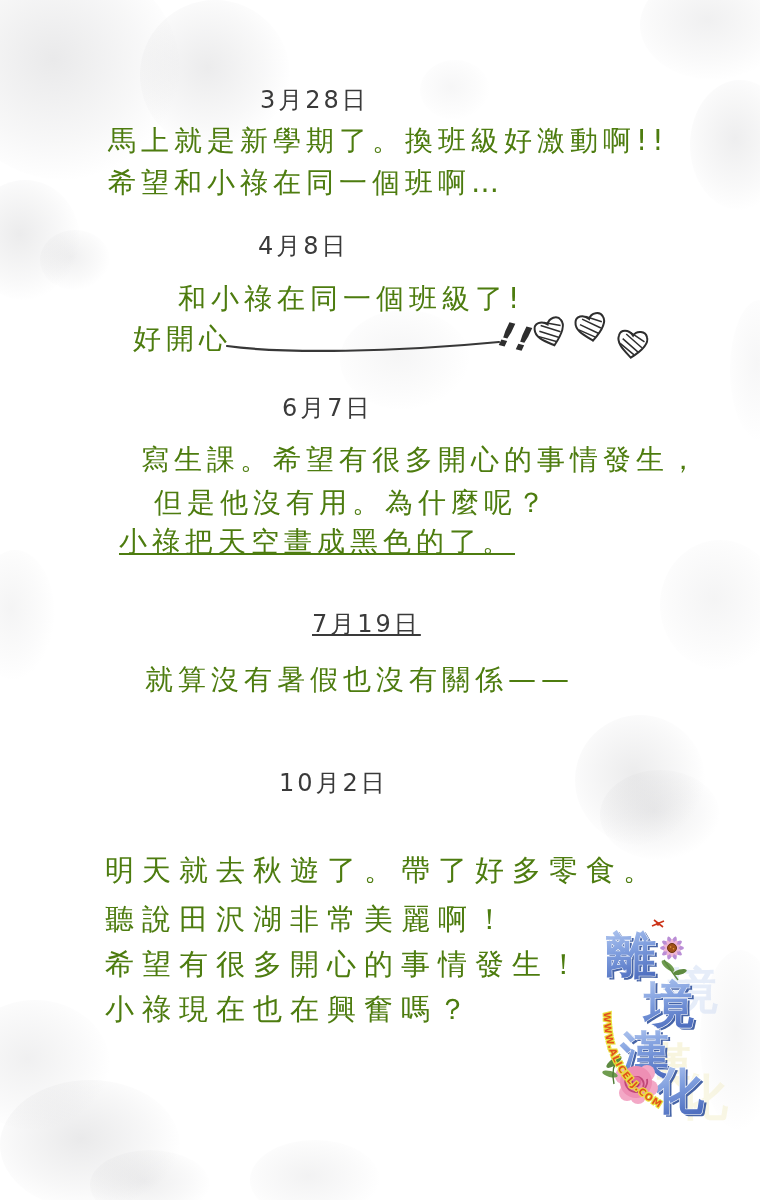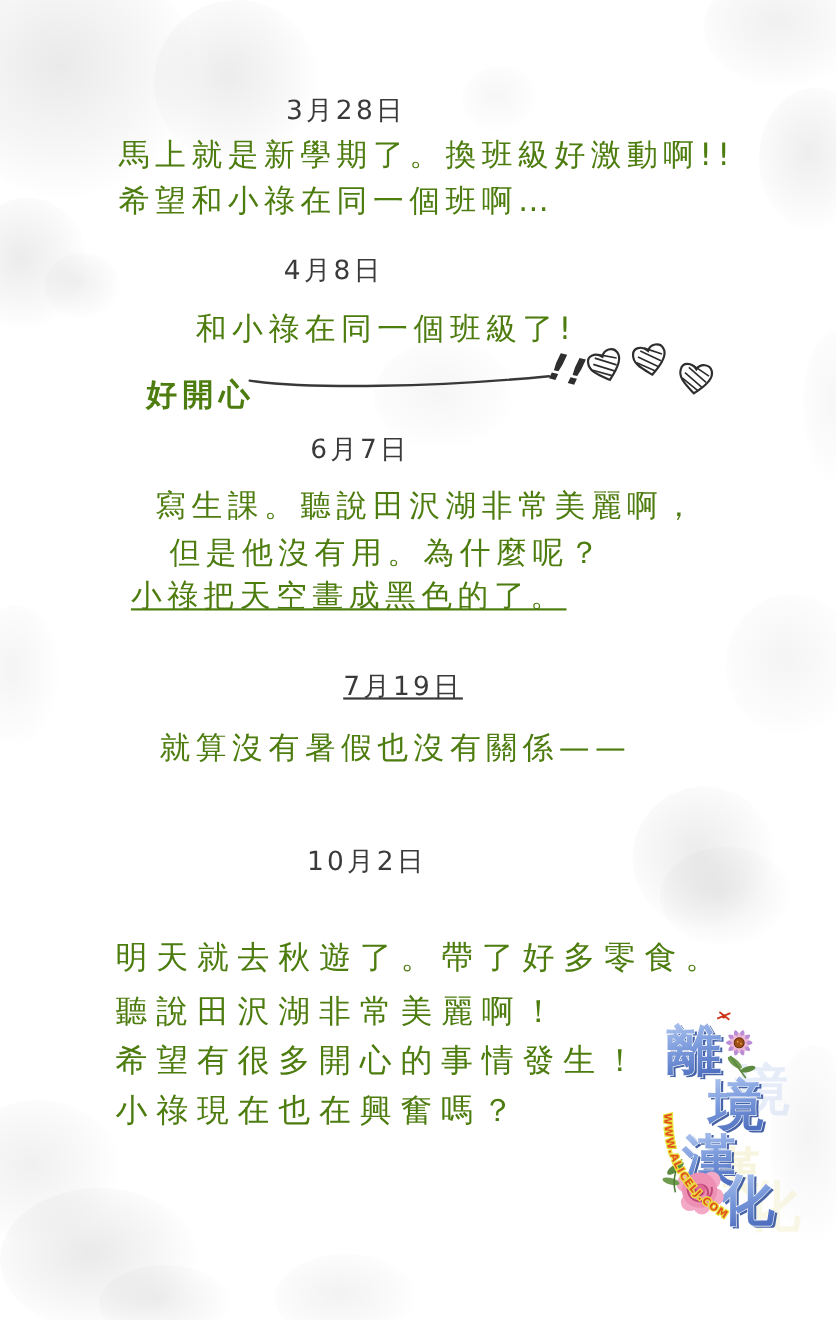--- a/index.html
+++ b/index.html
@@ -60,21 +60,21 @@
 
   <div>
     <div class="date" style="left:260px;top:84px;">3月28日</div>
     <div class="line" style="left:108px;top:122px;">馬上就是新學期了。換班級好激動啊!!</div>
     <div class="line" style="left:108px;top:164px;">希望和小祿在同一個班啊…</div>
   </div>
 
   <div>
     <div class="date" style="left:258px;top:230px;">4月8日</div>
     <div class="line" style="left:138px;top:280px;margin-left:40px;">和小祿在同一個班級了!</div>
-    <div class="line" style="left:133px;top:340px;font-weight:bold;">好開心</div>
+    <div class="line" style="left:133px;top:320px;">好開心</div>
 
     <svg style="left:225px;top:338px;" width="278" height="18" viewBox="0 0 278 18">
       <path d="M2,8 C60,16 170,14 274,4" fill="none" stroke="#383838" stroke-width="2.2" stroke-linecap="round"></path>
     </svg>
     <div class="excl" style="left:499px;top:317px;">!!</div>
 
     <svg style="left:527px;top:308px;" width="130" height="58" viewBox="0 0 130 58">
       <defs>
         <g id="scribbleHeart">
           <path d="M17,30 C9,23 1,17 3,9 C4,3 12,2 17,8 C20,2 29,2 31,8 C34,15 26,23 17,30 Z" fill="none" stroke="#2e2e2e" stroke-width="2"></path>
@@ -88,21 +88,21 @@
           <use href="#scribbleHeart"></use>
         </g>
       <g transform="translate(90,18) rotate(6)">
           <use href="#scribbleHeart"></use>
         </g>
     </svg>
   </div>
 
   <div>
     <div class="date" style="left:282px;top:392px;">6月7日</div>
-    <div class="line" style="left:141px;top:441px;">寫生課。聽說田沢湖非常美麗啊，</div>
+    <div class="line" style="left:141px;top:441px;">寫生課。希望有很多開心的事情發生，</div>
     <div class="line" style="left:154px;top:484px;">但是他沒有用。為什麼呢？</div>
     <div class="line" style="left:119px;top:523px;text-decoration:underline;">小祿把天空畫成黑色的了。</div>
   </div>
 
   <div>
     <div class="date" style="left:312px;top:608px;text-decoration:underline;">7月19日</div>
     <div class="line" style="left:145px;top:661px;">就算沒有暑假也沒有關係——</div>
   </div>
 
   <div>

